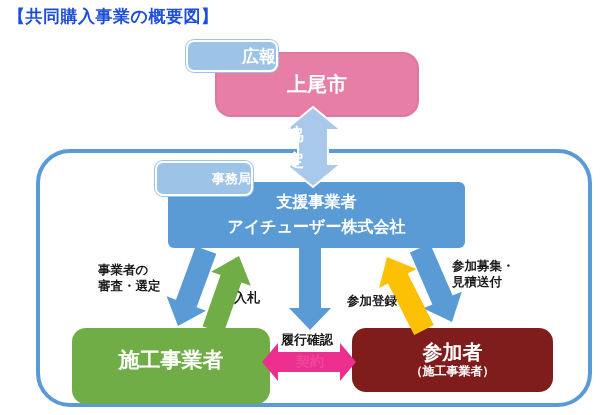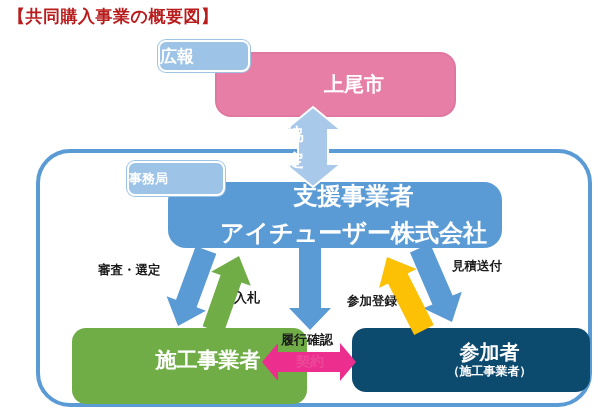--- a/index.html
+++ b/index.html
@@ -4,50 +4,51 @@
 <style>
   html,body{margin:0;padding:0;}
   body{
     width:600px;height:415px;position:relative;background:#ffffff;
     font-family:"DejaVu Sans","Liberation Sans",sans-serif;
     overflow:hidden;
   }
   .abs{position:absolute;}
   
   .title{
-    left:8px;top:5px;font-size:17px;font-weight:bold;color:#b91c1c;
+    left:8px;top:5px;font-size:17px;font-weight:bold;color:#1d4ed8;
     letter-spacing:0.5px;white-space:nowrap;
   }
   
   .tag{
     background:#9dc3e6;border:2px solid #ffffff;border-radius:8px;
-    color:#ffffff;font-weight:bold;text-align:left;
+    color:#ffffff;font-weight:bold;text-align:right;
     box-shadow:0 0 0 1px #9dc3e6;
     z-index:4;
+    margin-left:28px;
   }
   .tag.koho{left:158px;top:40px;width:88px;height:28px;line-height:28px;font-size:17px;}
   .tag.jimu{left:127px;top:161px;width:94px;height:31px;line-height:31px;font-size:13px;}
   
-  .node{border-radius:14px;color:#ffffff;font-weight:bold;text-align:center;z-index:2;padding-left:37px;}
+  .node{border-radius:14px;color:#ffffff;font-weight:bold;text-align:center;z-index:2;}
   .node.pink{
     left:215px;top:52px;width:200px;height:61px;line-height:61px;
     background:#e77ea6;border:2px solid #e077a0;border-radius:16px;font-size:20px;z-index:3;
   }
   .node.blue{
     left:168px;top:182px;width:297px;height:66px;
-    background:#5b9bd5;border-radius:18px;font-size:24px;line-height:1.55;
+    background:#5b9bd5;border-radius:6px;font-size:16px;line-height:1.55;
     display:flex;flex-direction:column;justify-content:center;
   }
   .node.green{
     left:72px;top:328px;width:198px;height:76px;line-height:64px;
     background:#70ad47;font-size:21px;
   }
   .node.yellow{
     left:352px;top:328px;width:201px;height:64px;
-    background:#0c4a6e;display:flex;flex-direction:column;justify-content:center;
+    background:#7f1d1d;display:flex;flex-direction:column;justify-content:center;
   }
   .node.yellow .big{font-size:20px;line-height:1.2;}
   .node.yellow .small{font-size:12px;line-height:1.3;}
   
   .container-frame{
     left:36px;top:149px;width:548px;height:250px;
     border:4px solid #5b9bd5;border-radius:34px;background:transparent;z-index:1;
   }
   
   .arrows{left:0;top:0;width:600px;height:415px;z-index:3;pointer-events:none;}
@@ -101,26 +102,28 @@
   <polygon points="409.9,252.4 432.4,304.4 423.2,308.3 452,322 461.8,291.7 452.6,295.6 430.1,243.6" fill="#5b9bd5"></polygon>
 
   <polygon points="433.8,325.0 407.6,273.4 416.5,268.9 387,257 379.1,287.9 388.0,283.4 414.2,335.0" fill="#fcc004"></polygon>
 
   <polygon points="262,362 278,343 278,352 340,352 340,343 356,362 340,381 340,372 278,372 278,381" fill="#ec2f8e"></polygon>
 </svg>
 
 <div class="abs lbl-kyotei">協定</div>
 
 <div class="abs edge-label lbl-shinsa">
+  <div>事業者の</div>
   <div>審査・選定</div>
 </div>
 
 <div class="abs edge-label lbl-nyusatsu">入札</div>
 
 <div class="abs edge-label lbl-rikou">履行確認</div>
 
 <div class="abs lbl-keiyaku">契約</div>
 
 <div class="abs edge-label lbl-touroku">参加登録</div>
 
 <div class="abs edge-label lbl-boshu">
+  <div>参加募集・</div>
   <div>見積送付</div>
 </div>
 
 </body></html>

